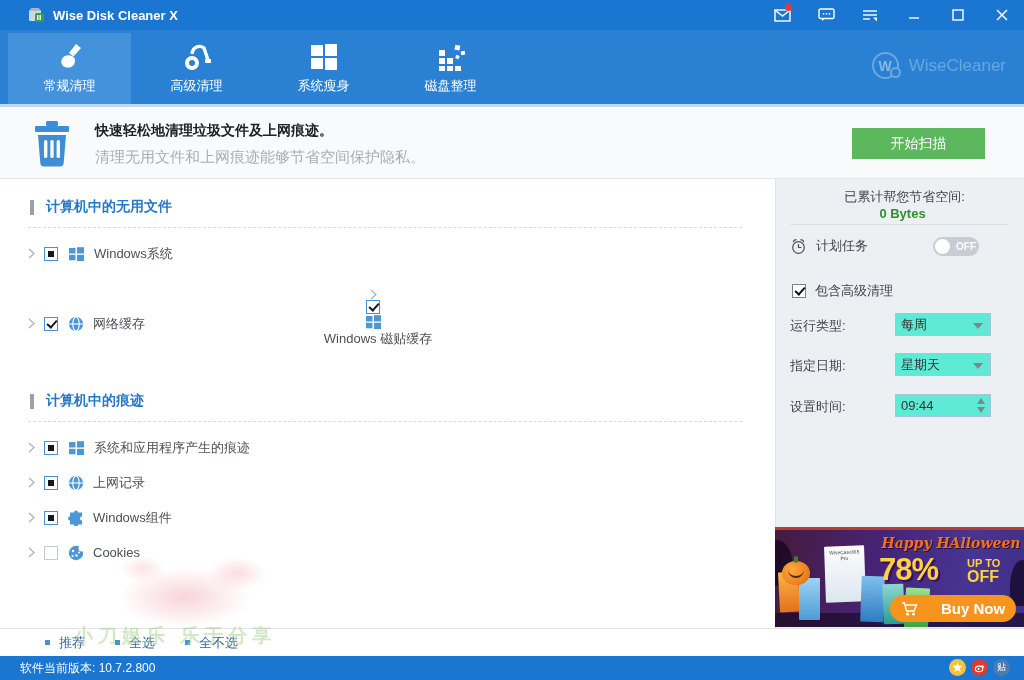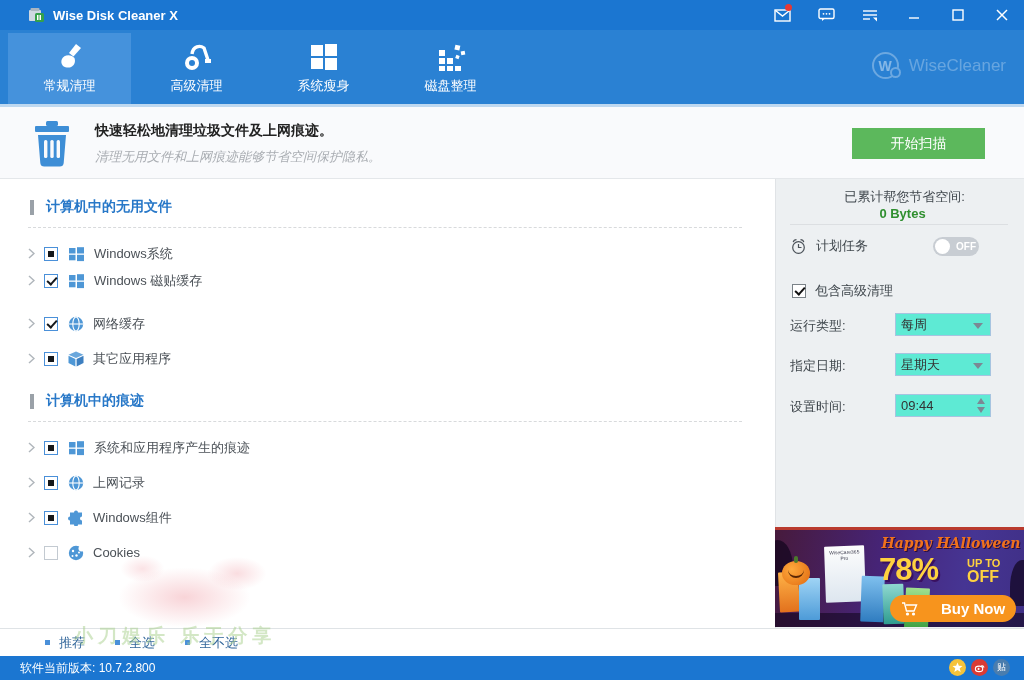--- a/index.html
+++ b/index.html
@@ -27,21 +27,21 @@
   .brand-circle { width:27px; height:27px; border:2px solid rgba(255,255,255,.33); border-radius:50%;
                   color:rgba(255,255,255,.45); font-weight:bold; font-size:14px; display:flex; align-items:center; justify-content:center; position:relative; }
   .brand-circle::after { content:""; position:absolute; right:-4px; bottom:-1px; width:7px; height:7px;
                   border:2px solid rgba(255,255,255,.33); border-radius:50%; background:#2a81d3; }
   .brand-text { margin-left:10px; font-size:17px; color:rgba(255,255,255,.30); }
 
   
   .header { position:absolute; left:0; top:107px; width:1024px; height:72px; background:#f9fafc; border-bottom:1px solid #e4e7ea; }
   .header-trash { position:absolute; left:28px; top:12px; }
   .header-title { position:absolute; left:95px; top:15px; font-size:14px; font-weight:bold; color:#222; }
-  .header-sub { position:absolute; left:95px; top:41px; font-size:13px; color:#a9adb2;font-style:italic; }
+  .header-sub { position:absolute; left:95px; top:41px; font-size:15px; color:#a9adb2; }
   .scan-btn { position:absolute; left:852px; top:21px; width:133px; height:31px; background:#5cb85c; color:#fff;
               border:none; font-size:14px; font-family:inherit; cursor:default; }
 
   
   .left-panel { position:absolute; left:0; top:179px; width:775px; height:449px; background:#fff; }
   .sec-head { position:absolute; left:30px; display:flex; align-items:center; }
   .sec-bar { width:4px; height:15px; background:#9aa1a8; margin-right:12px; }
   .sec-title { color:#2878c8; font-weight:bold; font-size:14px; }
   .dashed { position:absolute; left:28px; width:714px; border-top:1px dashed #d8dadc; }
   .row { position:absolute; left:28px; height:35px; width:700px; display:flex; align-items:center; cursor:default; }
@@ -277,21 +277,21 @@
               <rect x="1" y="2" width="6.5" height="5.5"></rect>
               <rect x="9" y="1.2" width="7" height="6.3"></rect>
               <rect x="1" y="8.8" width="6.5" height="5.5"></rect>
               <rect x="9" y="8.8" width="7" height="6.3"></rect>
             </g>
           </svg>
         </span>
       <span class="row-label">Windows系统</span>
     </div>
 
-    <div class="row" style="top:84px;">
+    <div class="row" style="top:110px;flex-direction:column;">
       <span class="chev">
           <svg width="7" height="11" viewBox="0 0 7 11">
             <polyline points="1,1 6,5.5 1,10" fill="none" stroke="#b0b6bc" stroke-width="1.5"></polyline>
           </svg>
         </span>
       <span class="cb" data-state="checked"></span>
       <span class="row-icon">
           <svg width="17" height="16" viewBox="0 0 17 16">
             <g fill="#4e97d6">
               <rect x="1" y="2" width="6.5" height="5.5"></rect>
@@ -316,36 +316,20 @@
             <circle cx="8" cy="8" r="7.2" fill="#4e97d6"></circle>
             <g stroke="#fff" stroke-width="1.1" fill="none">
               <ellipse cx="8" cy="8" rx="3.2" ry="7"></ellipse>
               <line x1="1" y1="8" x2="15" y2="8"></line>
             </g>
           </svg>
         </span>
       <span class="row-label">网络缓存</span>
     </div>
 
-    <div class="row" style="top:162px;">
-      <span class="chev">
-          <svg width="7" height="11" viewBox="0 0 7 11">
-            <polyline points="1,1 6,5.5 1,10" fill="none" stroke="#b0b6bc" stroke-width="1.5"></polyline>
-          </svg>
-        </span>
-      <span class="cb" data-state="partial"></span>
-      <span class="row-icon">
-          <svg width="16" height="16" viewBox="0 0 16 16">
-            <path d="M8 0.5 L15.5 3.8 L8 7 L0.5 3.8 Z" fill="#6aa7dc"></path>
-            <path d="M0.5 4.8 V12 L7.4 15.4 V8 Z" fill="#4e97d6"></path>
-            <path d="M15.5 4.8 V12 L8.6 15.4 V8 Z" fill="#3d7fc0"></path>
-          </svg>
-        </span>
-      <span class="row-label">其它应用程序</span>
-    </div>
 
     <div class="sec-head" style="top:213px;">
       <span class="sec-bar"></span>
       <span class="sec-title">计算机中的痕迹</span>
     </div>
     <div class="dashed" style="top:242px;"></div>
 
     <div class="row" style="top:251px;">
       <span class="chev">
           <svg width="7" height="11" viewBox="0 0 7 11">

